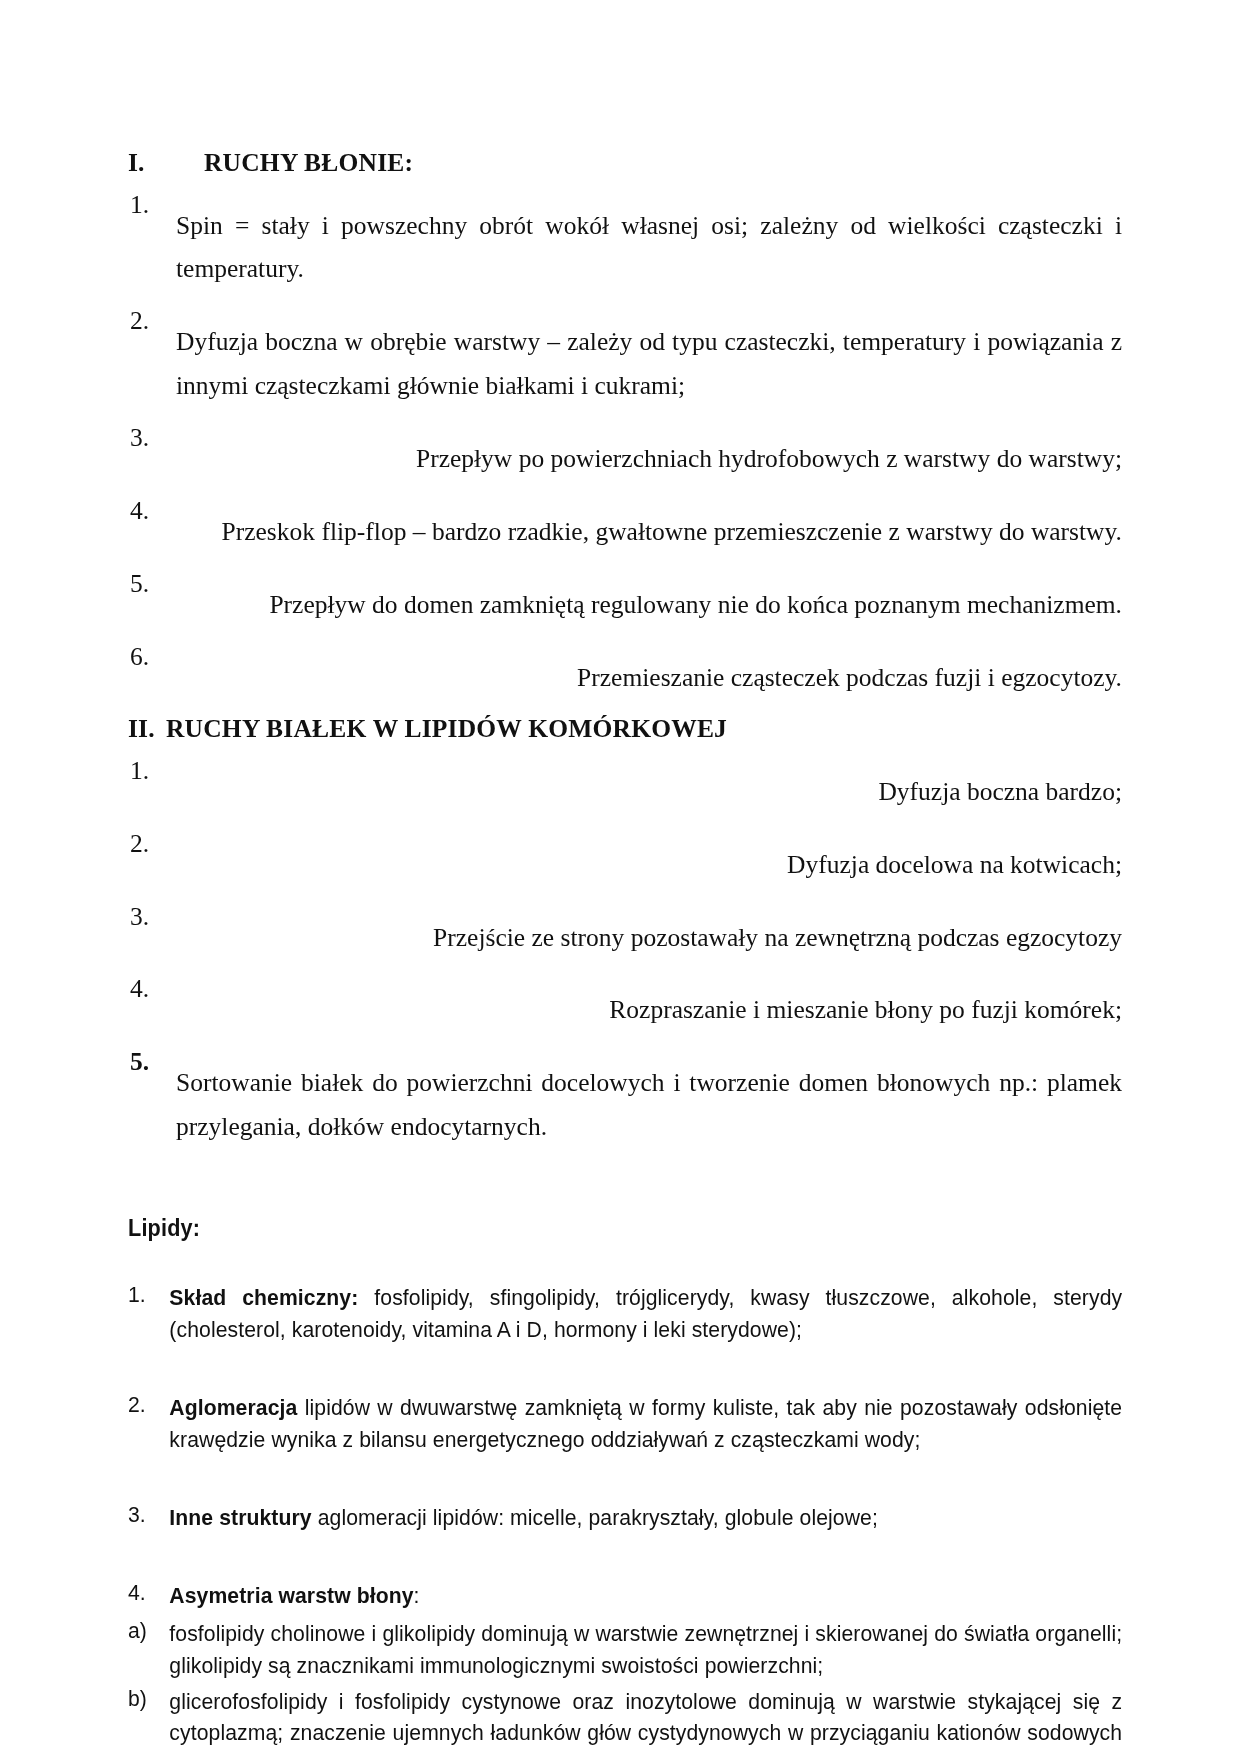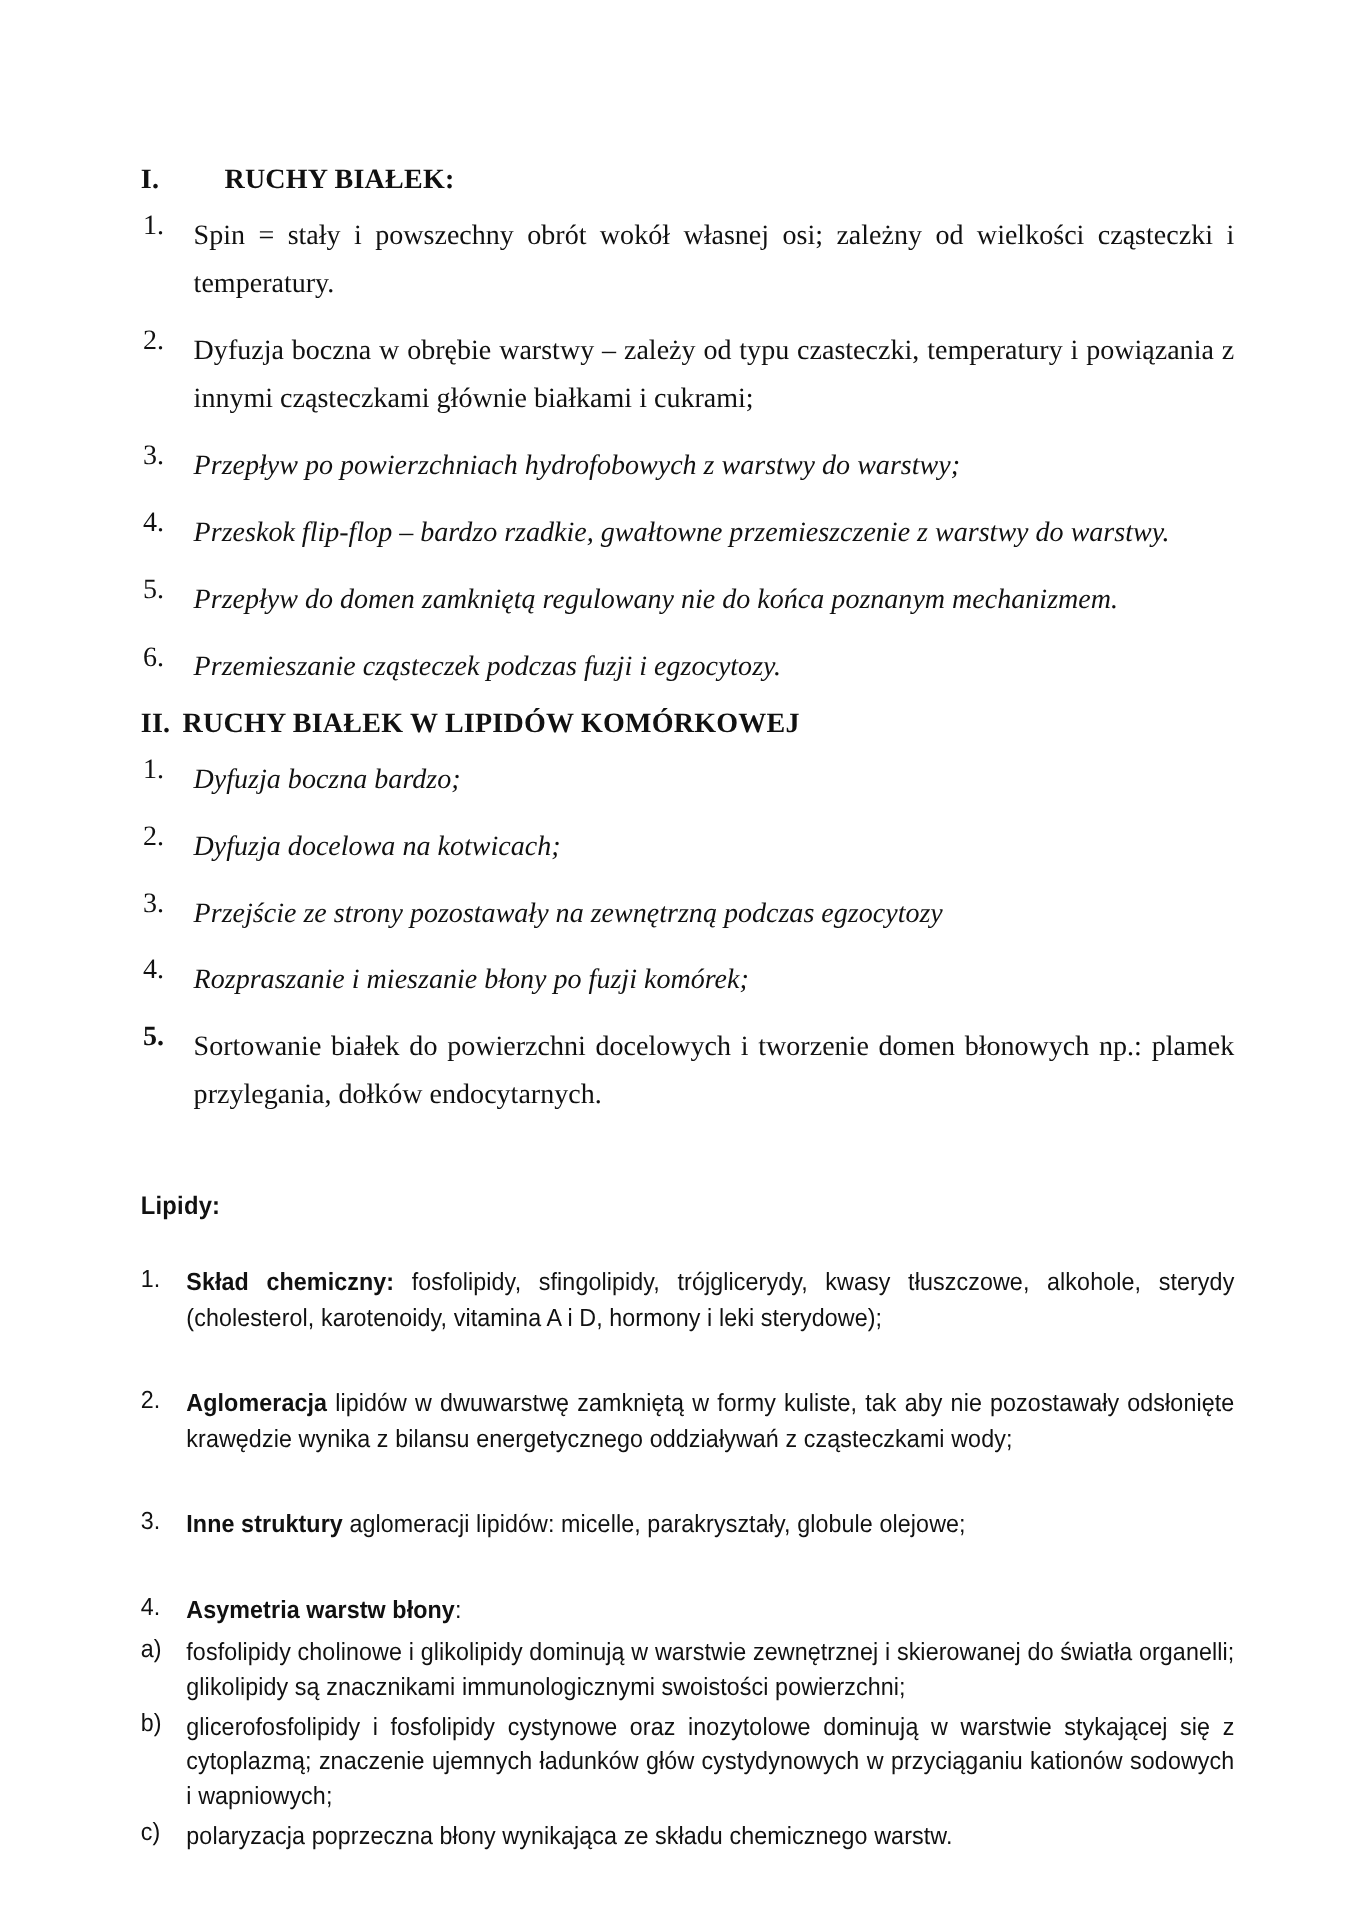--- a/index.html
+++ b/index.html
@@ -61,22 +61,23 @@
   .srow .num {
     flex: 0 0 46px;
     width: 46px;
     text-align: left;
     padding-left: 2px;
   }
   .srow .txt {
     flex: 1 1 auto;
     text-align: justify;
     line-height: 1.72;
-  }
-  .srow.nojust .txt { text-align: left; font-style: italic; }
+    margin-top: 12px;
+  }
+  .srow.nojust .txt { text-align: right; }
 
   .blona {
     margin: 6px 0 0 0;
     line-height: 1.5;
     font-size: 25.5px;
   }
   .smallcaps {
     font-weight: bold;
     font-variant: small-caps;
     letter-spacing: 0.3px;
@@ -126,21 +127,21 @@
 </style>
 </head>
 <body>
 
 <div class="page">
 
   <div class="serif-block">
 
     <div class="roman-heading">
       <span class="rnum">I.</span>
-      <span>RUCHY BIAŁEK:</span>
+      <span>RUCHY BŁONIE:</span>
     </div>
 
     <div class="srow">
       <span class="num">1.</span>
       <span class="txt">Spin = stały i powszechny obrót wokół własnej osi; zależny od wielkości cząsteczki i temperatury.</span>
     </div>
     <div class="srow">
       <span class="num">2.</span>
       <span class="txt">Dyfuzja boczna w obrębie warstwy – zależy od typu czasteczki, temperatury i powiązania z innymi cząsteczkami głównie białkami i cukrami;</span>
     </div>

